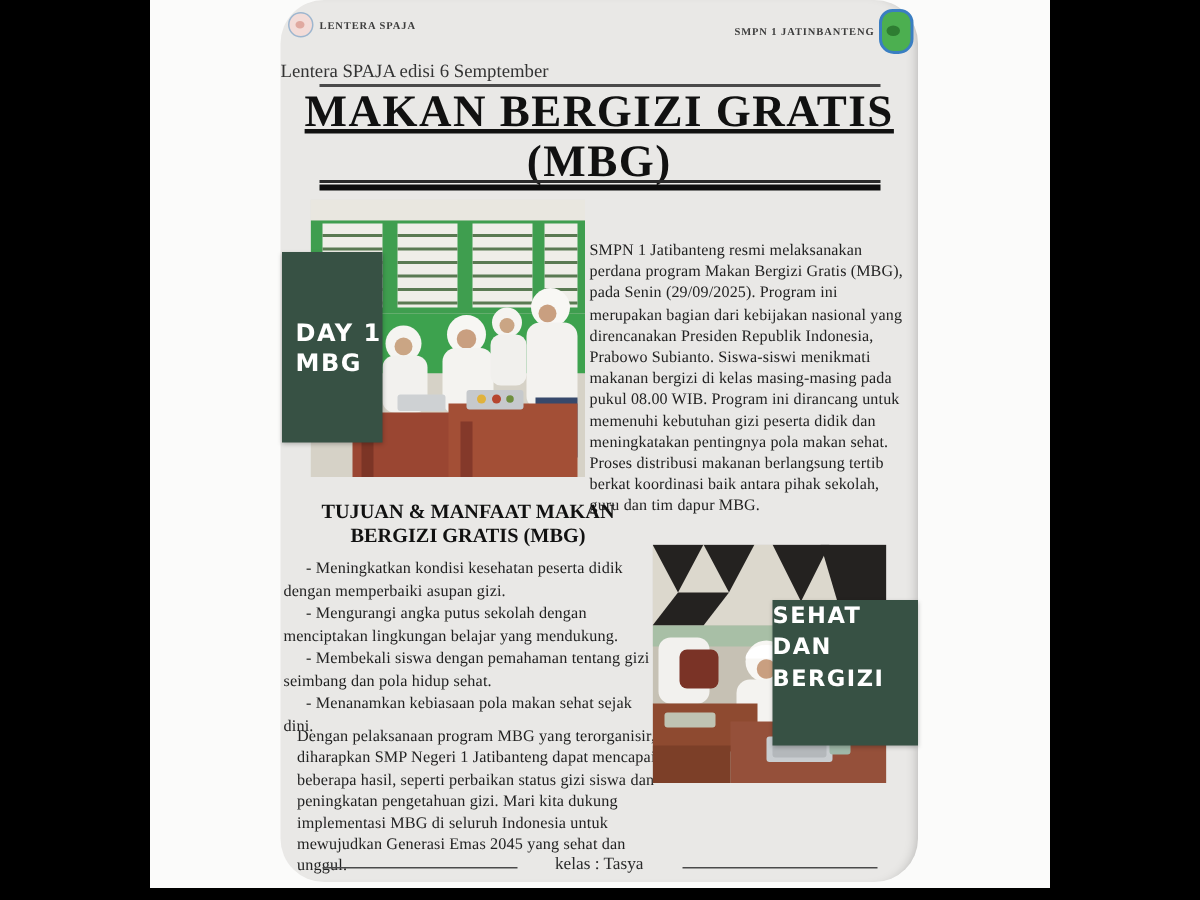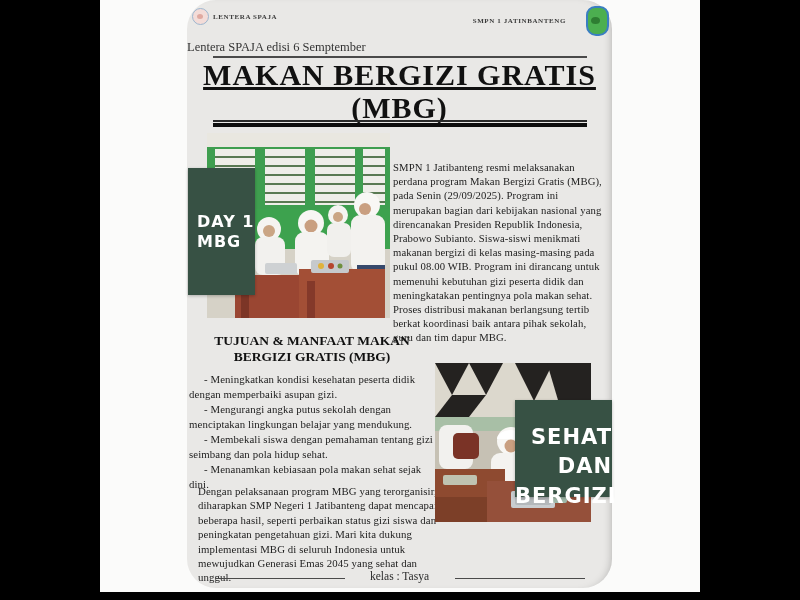--- a/index.html
+++ b/index.html
@@ -7,21 +7,21 @@
          font-family:"Liberation Serif", serif;}
   .mat{position:absolute;left:100px;top:0;width:600px;height:592px;background:#fbfbfa;}
   .page{position:absolute;left:187px;top:0;width:425px;height:588px;background:#e9e8e6;
         box-shadow:inset -6px 0 8px -6px rgba(0,0,0,.25);border-radius:29px;}
   .abs{position:absolute;}
 
   
   .brand{font-size:7px;font-weight:bold;letter-spacing:.6px;color:#3c3c3c;
          font-family:"Liberation Serif", serif;}
   .brand-left{left:5px;top:8px;display:flex;align-items:center;gap:4px;}
-  .brand-right{right:3px;top:6px;display:flex;align-items:center;gap:20px;}
+  .brand-right{right:3px;top:6px;display:flex;align-items:center;gap:3px;}
   .logo-circ{width:15px;height:15px;border-radius:50%;background:#f3dcd8;
              border:1.5px solid #9db6cf;position:relative;}
   .logo-circ:after{content:"";position:absolute;left:4px;top:5px;width:6px;height:5px;
              border-radius:50%;background:#e0a9a0;}
   .logo-shield{width:19px;height:26px;border-radius:9px 9px 10px 10px;background:#4caf50;
              border:2px solid #3a7ec2;position:relative;}
   .logo-shield:after{content:"";position:absolute;left:3px;top:9px;width:9px;height:7px;
              border-radius:50%;background:#2e7d32;}
   .edition{left:0;top:40px;width:100%;text-align:left;font-size:12.5px;color:#333;}
   .rule1{left:26px;top:56px;width:374px;height:1.5px;background:#4a4a4a;}
@@ -36,22 +36,22 @@
   
   .photo1{left:20px;top:133px;width:183px;height:185px;overflow:hidden;}
   .photo2{left:248px;top:363px;width:156px;height:159px;overflow:hidden;}
   .photo1 svg,.photo2 svg{display:block;}
   .glabel{background:#375144;color:#fff;font-family:"DejaVu Sans", sans-serif;
           font-weight:bold;box-shadow:0 1px 3px rgba(0,0,0,.25);}
   .glabel1{left:1px;top:168px;width:67px;height:127px;}
   .glabel1 .txt{position:absolute;left:9px;top:44px;font-size:16px;line-height:1.25;
           letter-spacing:1px;}
   .glabel2{right:0;top:400px;width:97px;height:97px;}
-  .glabel2 .txt{position:absolute;left:0;top:23px;width:100%;text-align:right;
-          font-size:21px;line-height:1.4;letter-spacing:1px;}
+  .glabel2 .txt{position:absolute;left:0;top:0;width:100%;text-align:left;
+          font-size:15px;line-height:1.4;letter-spacing:1px;}
 
   
   .bodytext{color:#222;font-size:10.7px;line-height:14.2px;letter-spacing:.1px;text-align:left;}
   .intro{left:206px;top:133px;width:214px;margin-top:27px;}
   .heading{left:5px;top:333px;width:240px;text-align:center;font-weight:bold;
            font-size:13.5px;line-height:15.5px;color:#111;}
   .bullets{left:2px;top:372px;width:246px;}
   .bullets p{margin:0;text-indent:15px;font-size:10.8px;line-height:15px;}
   .closing{left:11px;top:484px;width:240px;font-size:10.8px;line-height:14.4px;}
 

